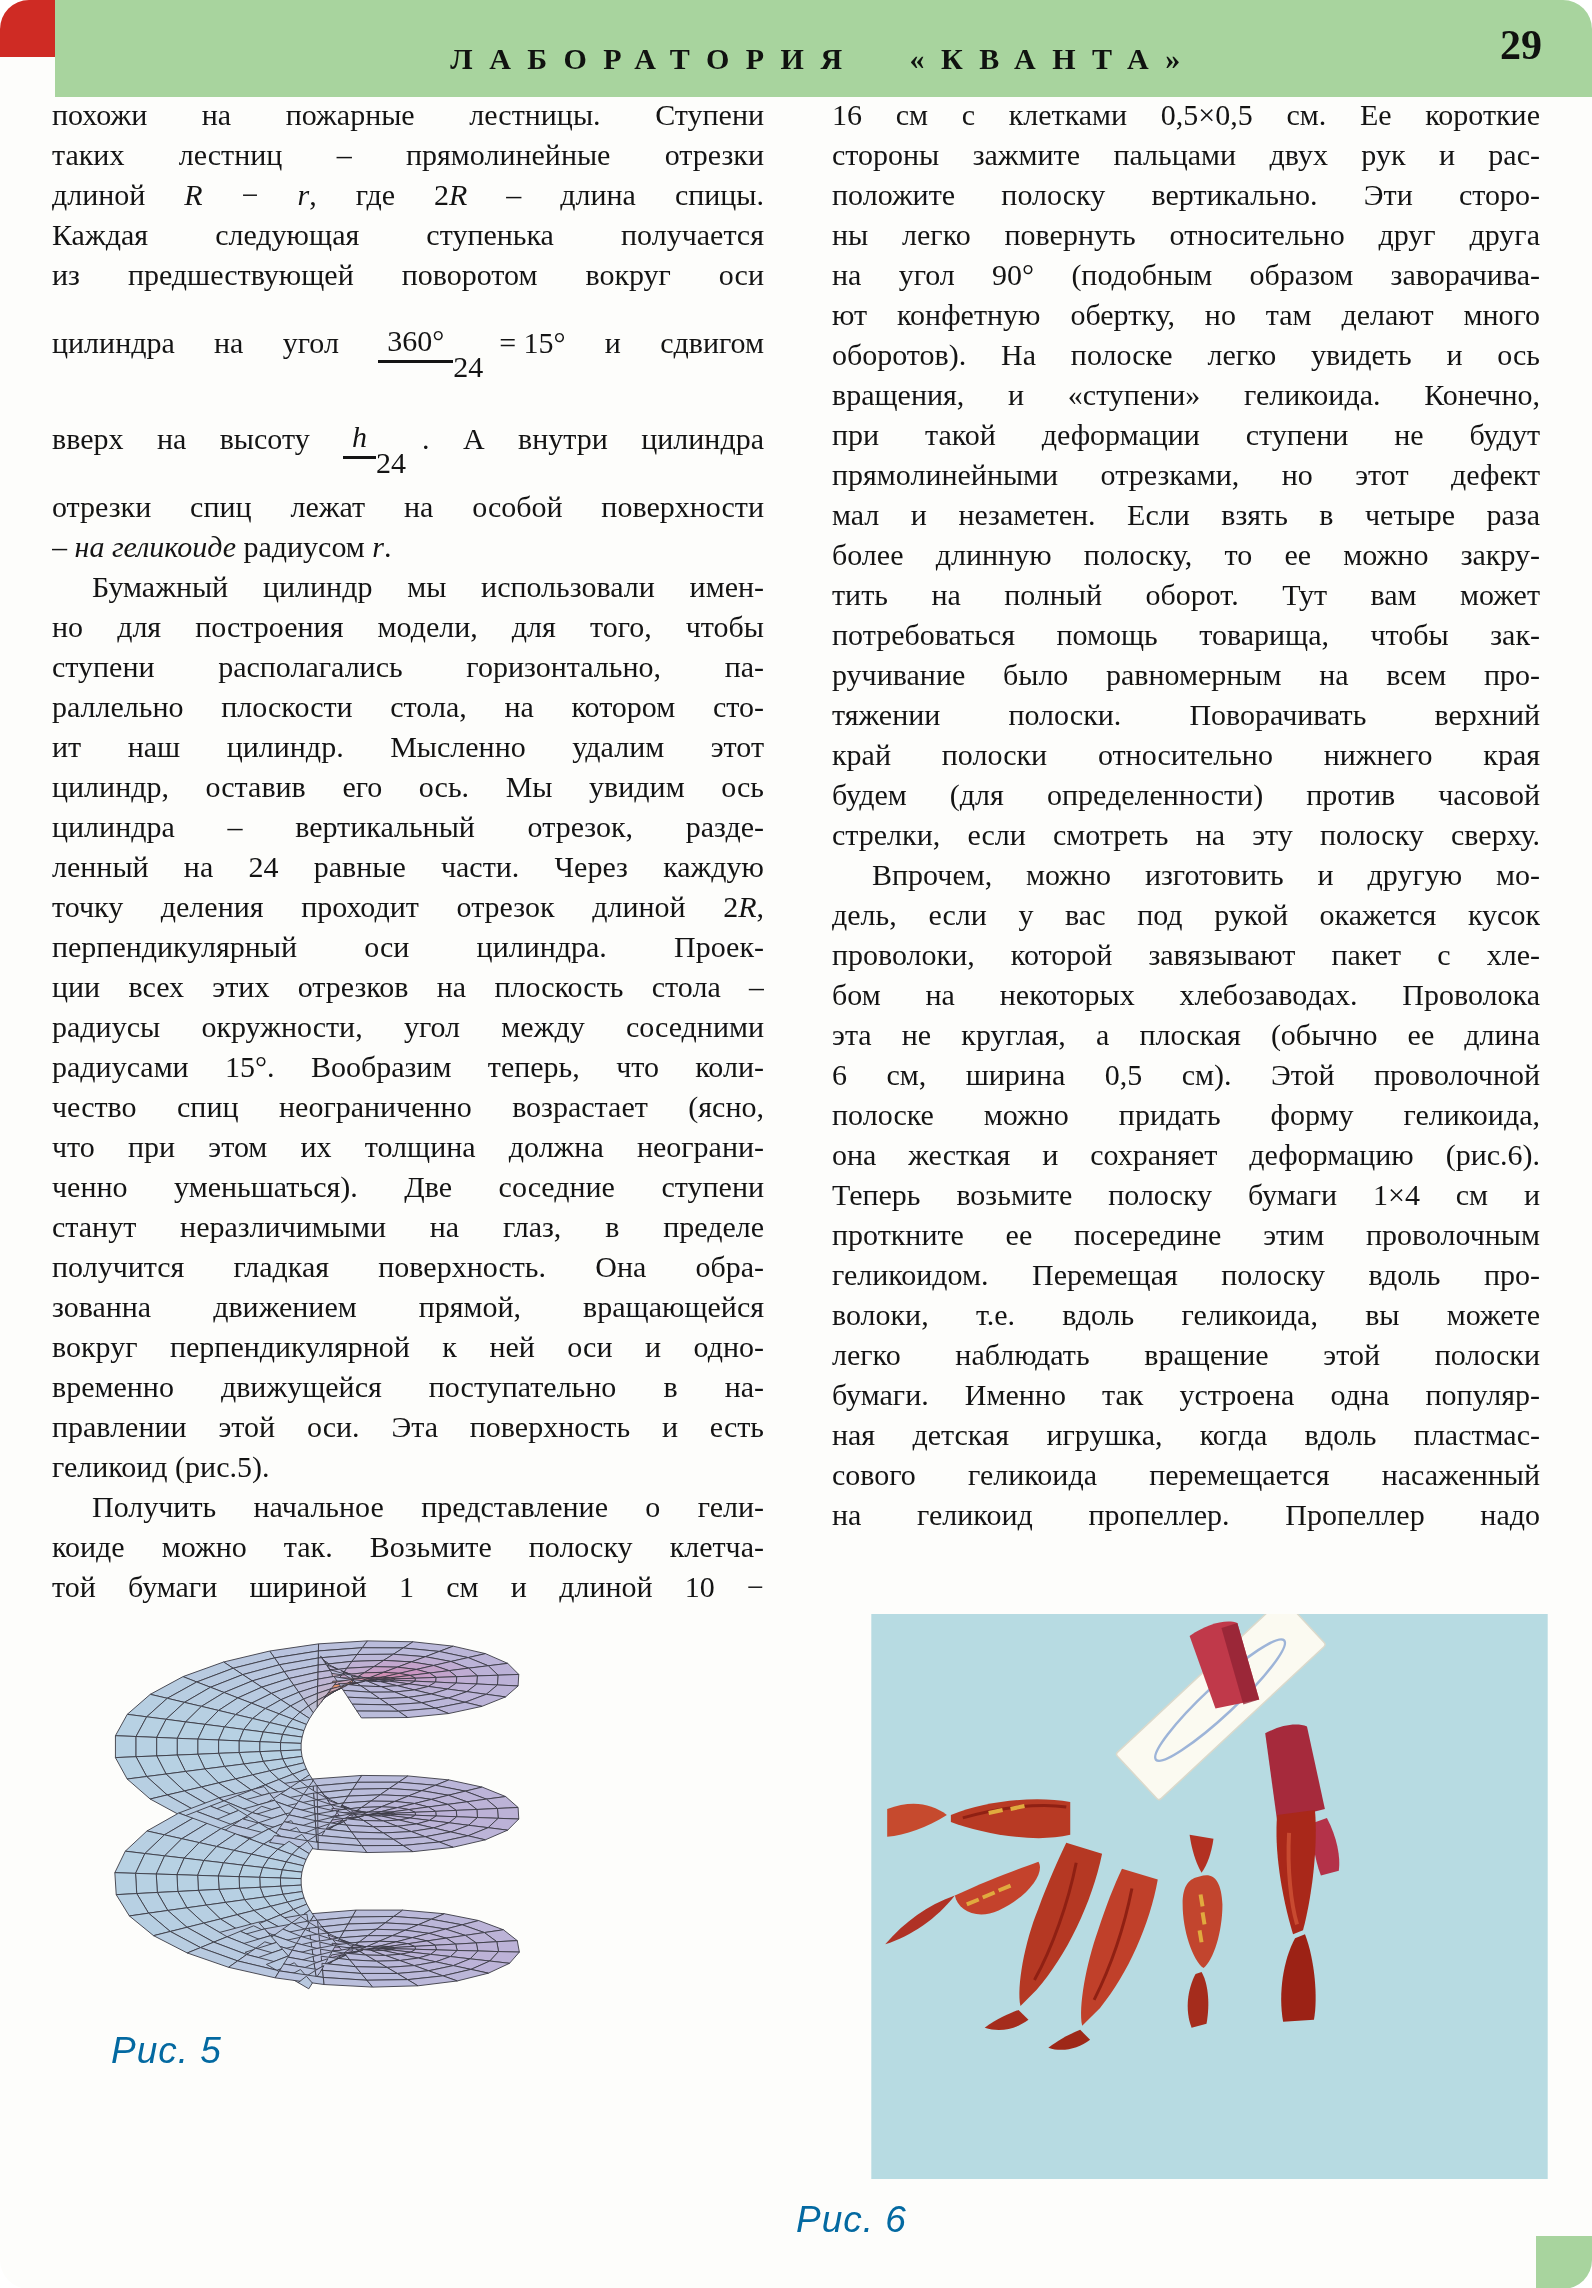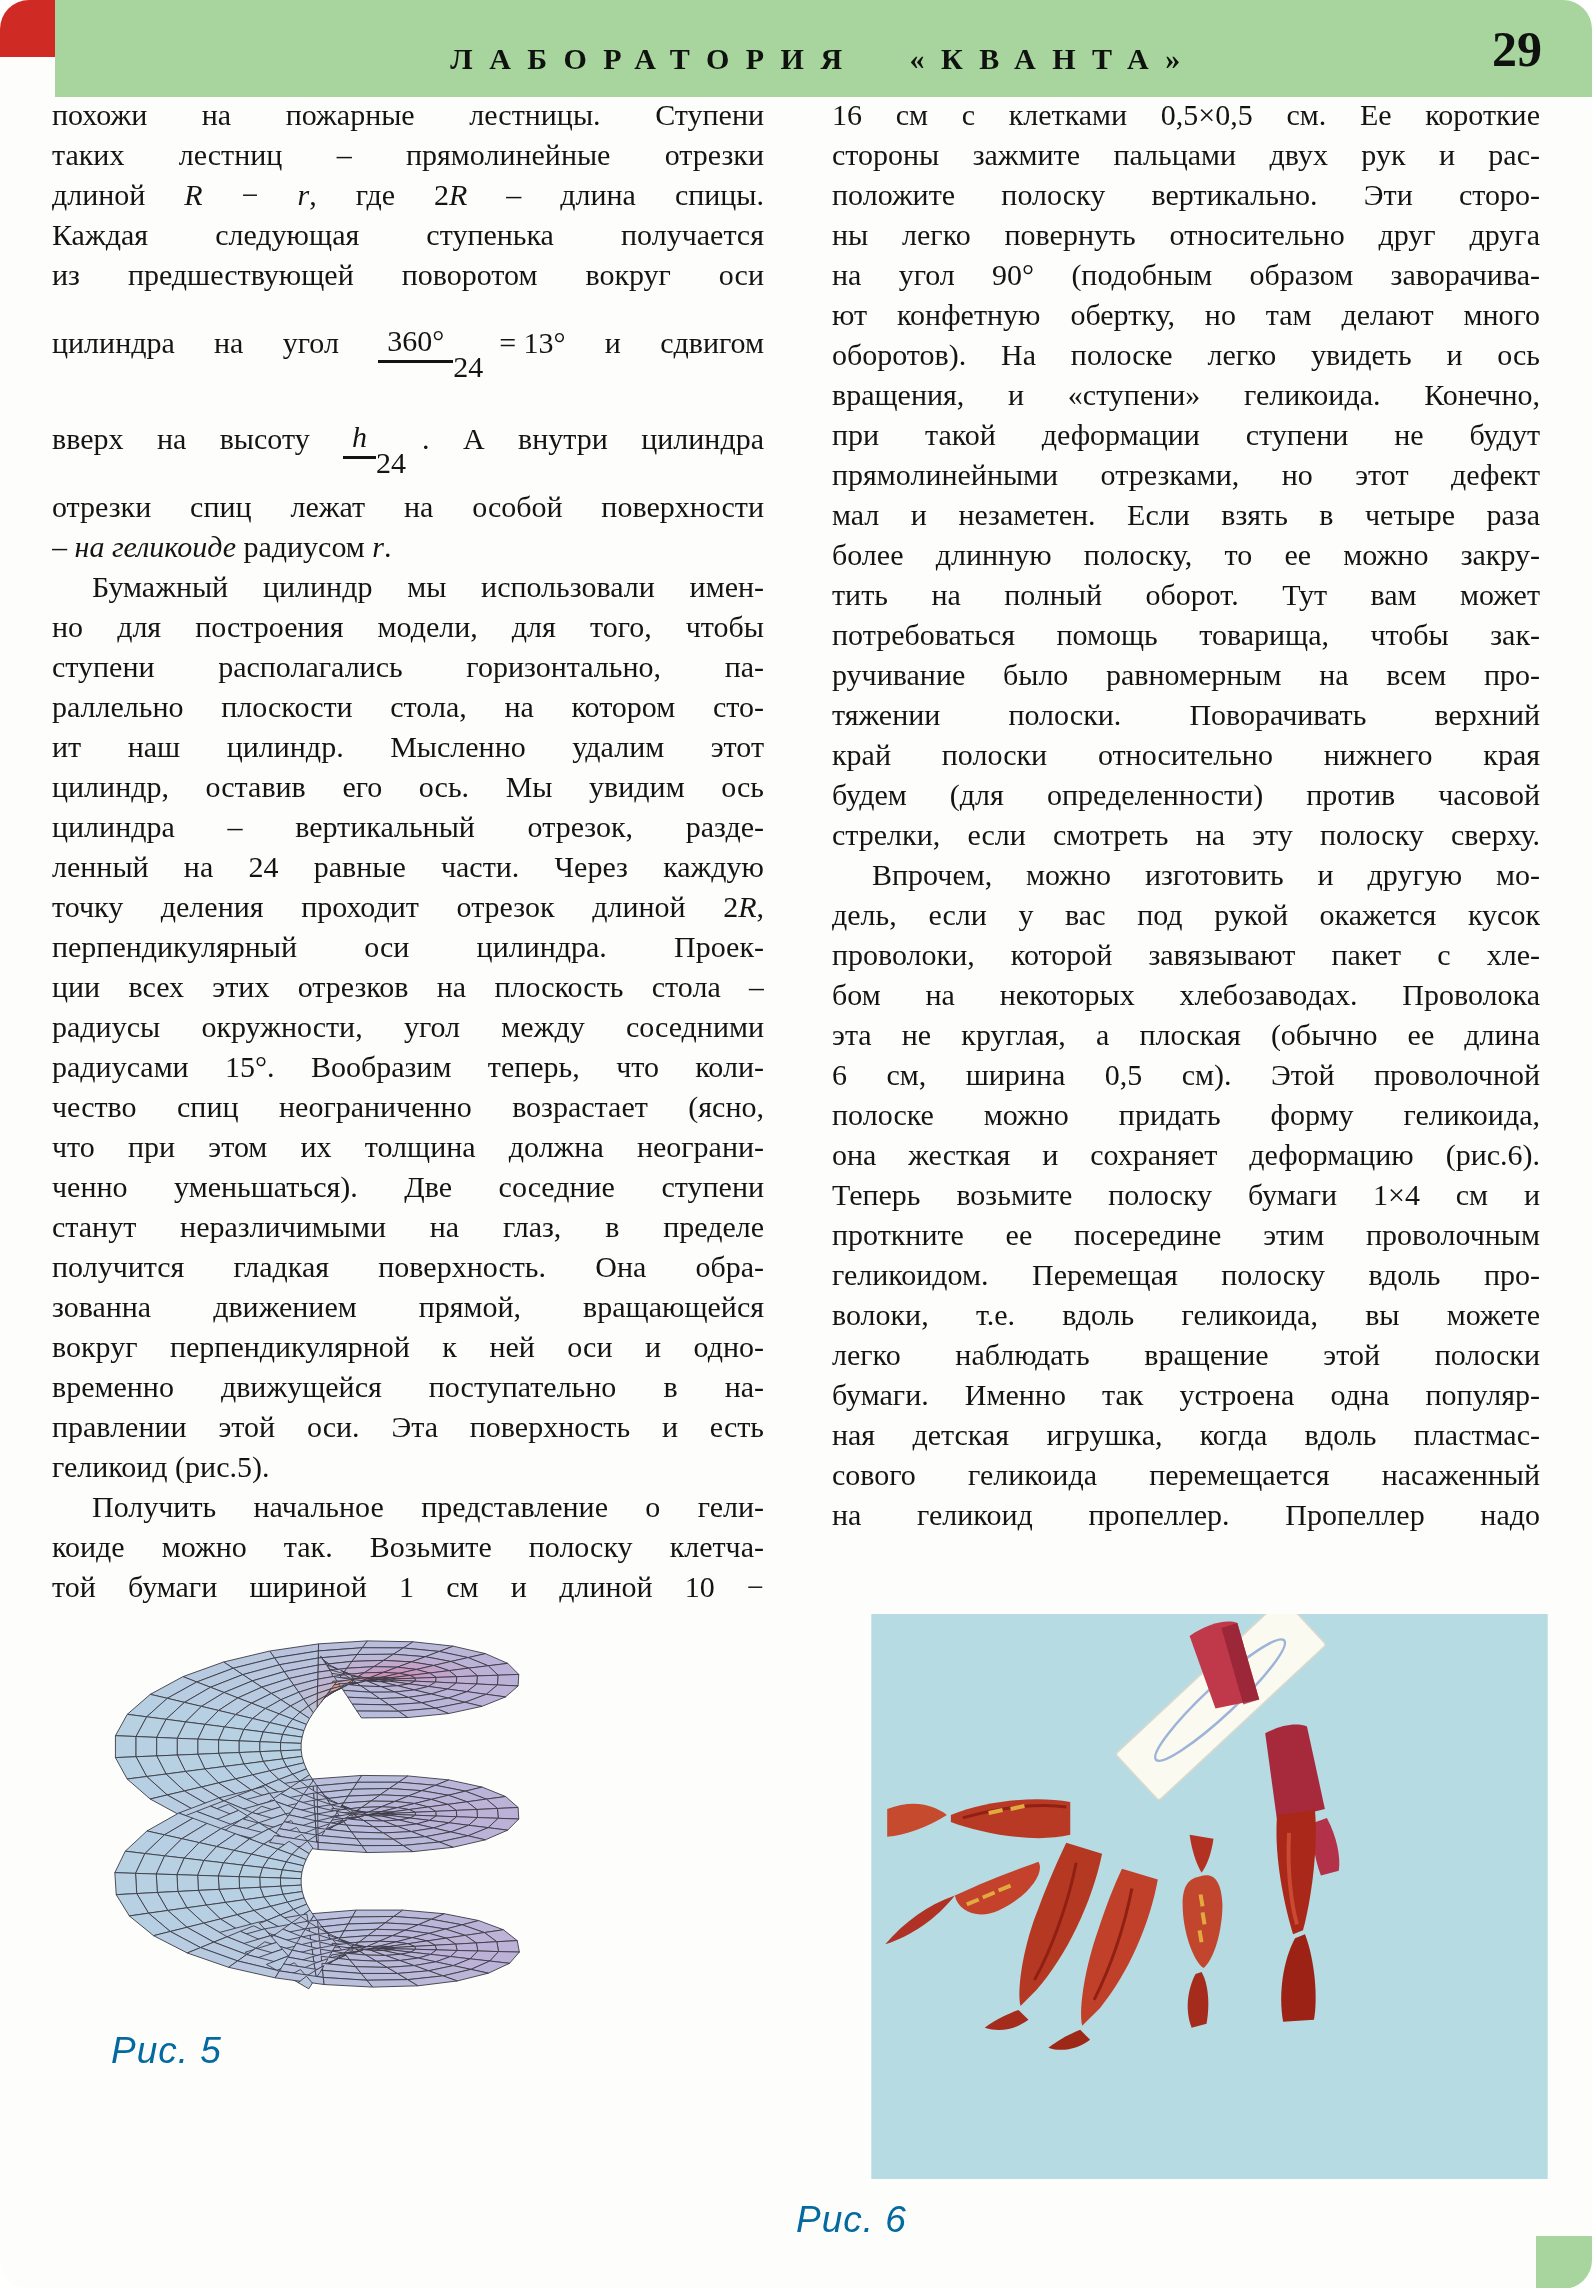--- a/index.html
+++ b/index.html
@@ -3,21 +3,21 @@
 <meta charset="utf-8">
 <style>
   html,body{margin:0;padding:0;}
   .page{position:relative;width:1592px;height:2289px;background:#fdfdfb;
         font-family:"Liberation Serif",serif;color:#141414;overflow:hidden;border-radius:29px;}
   .red-corner{position:absolute;left:0;top:0;width:55px;height:57px;}
   .header-bar{position:absolute;left:55px;top:0;width:1537px;height:97px;
         display:flex;align-items:center;justify-content:center;}
   .header-title{font-size:30px;font-weight:700;letter-spacing:0.55em;word-spacing:0.9em;
         padding-top:20px;color:#101210;}
-  .page-num{position:absolute;right:50px;top:24px;font-size:50px;font-weight:700;line-height:1;color:#101210;}
+  .page-num{position:absolute;right:50px;top:24px;font-size:42px;font-weight:700;line-height:1;color:#101210;}
   .col{position:absolute;top:95px;font-size:30px;line-height:40px;}
   .col-left{left:52px;width:712px;}
   .col-right{left:832px;width:708px;}
   .line{text-align:justify;text-align-last:justify;height:40px;overflow:hidden;}
   .line.end{text-align-last:left;}
   .line.ind{text-indent:40px;}
   .line i{font-style:italic;}
   .fline{display:flex;justify-content:space-between;align-items:center;height:96px;overflow:visible;}
   .fwrap{display:inline-flex;align-items:center;}
   .frac{display:inline-flex;align-items:center;line-height:1.1;}
@@ -52,21 +52,21 @@
       <div class="line">из предшествующей поворотом вокруг оси</div>
       <div class="line fline">
         <span>цилиндра</span>
         <span>на</span>
         <span>угол</span>
         <span class="fwrap">
           <span class="frac">
             <span class="num">360°</span>
             <span class="den">24</span>
           </span>
-          <span class="feq">= 13°</span>
+          <span class="feq">= 15°</span>
         </span>
         <span>и</span>
         <span>сдвигом</span>
       </div>
       <div class="line fline">
         <span>вверх</span>
         <span>на</span>
         <span>высоту</span>
         <span class="fwrap">
           <span class="frac">

